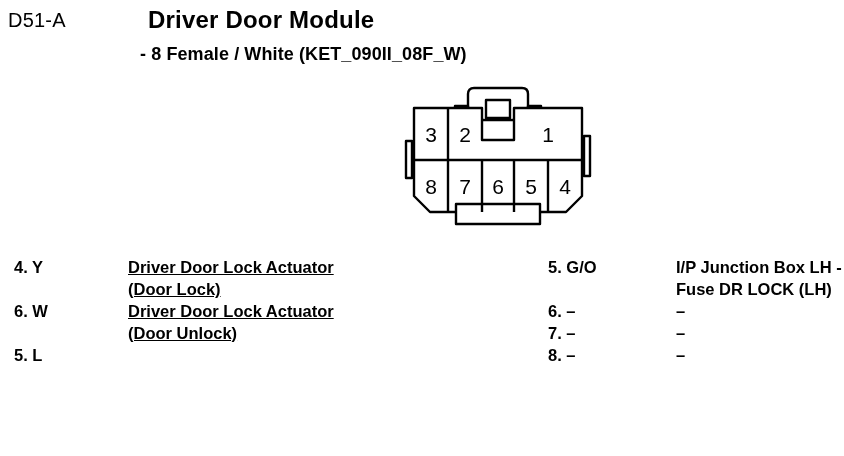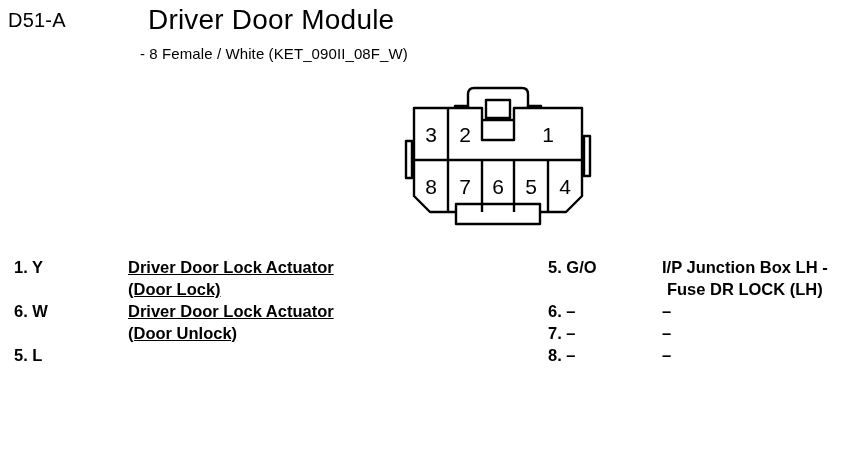--- a/index.html
+++ b/index.html
@@ -26,32 +26,32 @@
     font-weight: 400;
     letter-spacing: 0.2px;
     line-height: 24px;
     white-space: nowrap;
     text-align: center;
   }
   .header-title {
     position: absolute;
     left: 148px;
     top: 8px;
-    font-size: 28px;
-    font-weight: 400;
+    font-size: 24px;
+    font-weight: 700;
     letter-spacing: 0.2px;
     line-height: 24px;
     white-space: nowrap;
   }
   .header-subtitle {
     position: absolute;
     left: 140px;
     top: 44px;
-    font-size: 15px;
-    font-weight: normal;
+    font-size: 18px;
+    font-weight: bold;
     letter-spacing: 0.1px;
     line-height: 20px;
     white-space: nowrap;
   }
 
   
   .connector-figure {
     position: absolute;
     left: 398px;
     top: 84px;
@@ -90,21 +90,21 @@
     left: 0;
     top: 0;
     white-space: nowrap;
   }
   .pin-desc {
     position: absolute;
     top: 0;
     white-space: pre-line;
   }
   .pin-list-left  .pin-desc { left: 114px; text-decoration: underline; }
-  .pin-list-right .pin-desc { left: 114px; text-align: center; }
+  .pin-list-right .pin-desc { left: 128px; }
 </style>
 </head>
 <body>
 
 <div class="header-connector-id">D51-A</div>
 
 <div class="header-title">Driver Door Module</div>
 
 <div class="header-subtitle">- 8 Female / White (KET_090II_08F_W)</div>
 
@@ -160,21 +160,21 @@
     <text class="pin-number-text" x="67" y="110" text-anchor="middle">7</text>
     <text class="pin-number-text" x="100" y="110" text-anchor="middle">6</text>
     <text class="pin-number-text" x="133" y="110" text-anchor="middle">5</text>
     <text class="pin-number-text" x="167" y="110" text-anchor="middle">4</text>
   </svg>
 </div>
 
 <div class="pin-list pin-list-left">
 
   <div class="pin-row tall">
-    <span class="pin-label">1. Y</span>
+    <span class="pin-label">4. Y</span>
     <span class="pin-desc">Driver Door Lock Actuator
 (Door Lock)</span>
   </div>
 
 
   <div class="pin-row tall">
     <span class="pin-label">6. W</span>
     <span class="pin-desc">Driver Door Lock Actuator
 (Door Unlock)</span>
   </div>

